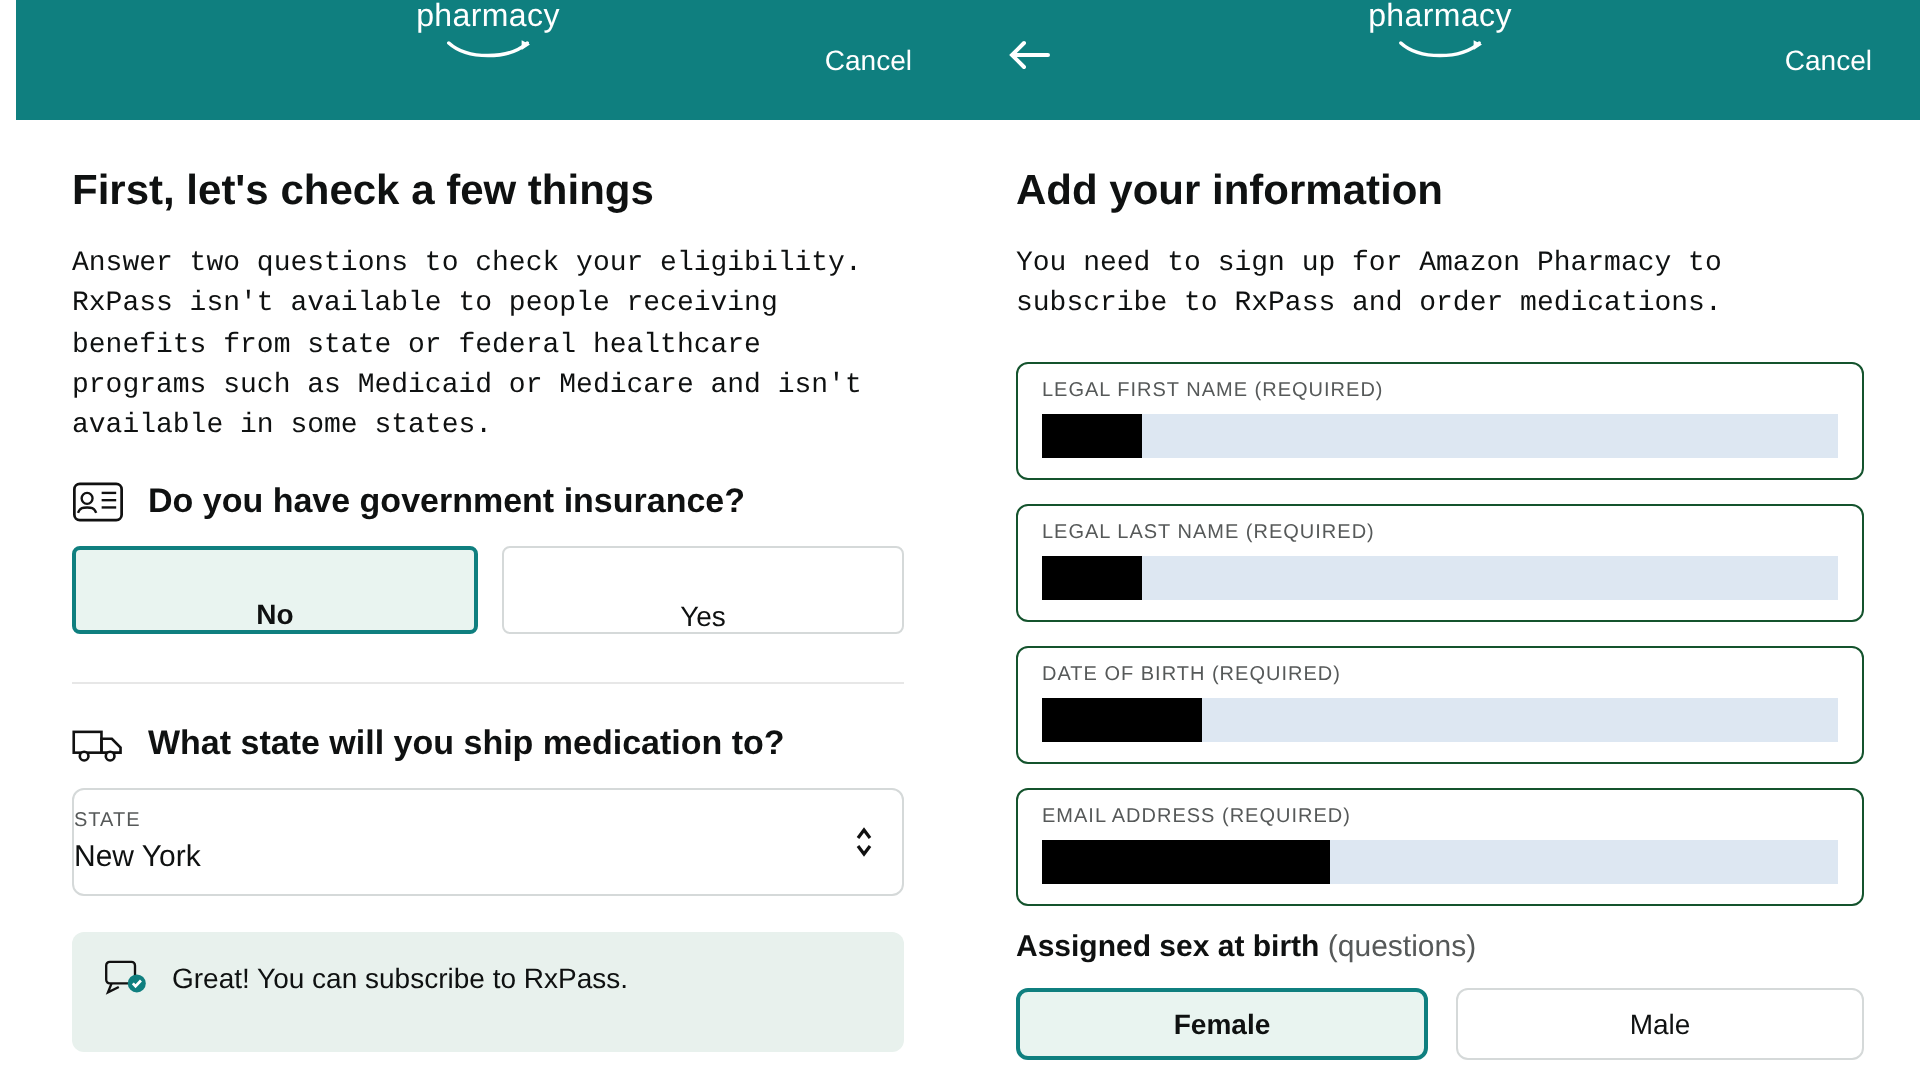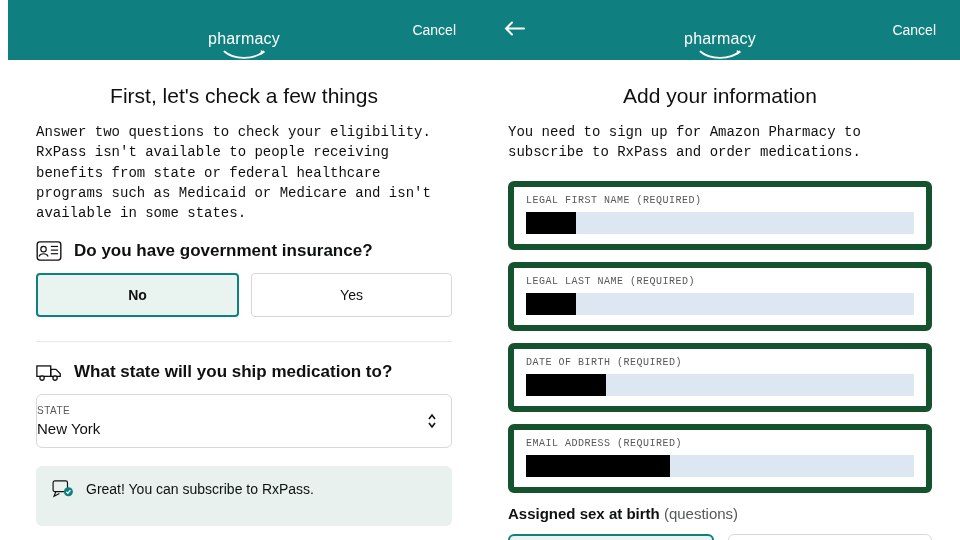--- a/index.html
+++ b/index.html
@@ -1,44 +1,44 @@
 <!DOCTYPE html>
 <html><head>
   <meta charset="utf-8">
   <style>
     * { box-sizing: border-box; margin: 0; padding: 0; }
     body { font-family: -apple-system, BlinkMacSystemFont, "Segoe UI", Arial, sans-serif; width: 960px; height: 540px; display: flex; background: #fff; color: #0f1111; }
     .panel { width: 50%; height: 100%; display: flex; flex-direction: column; overflow: hidden; }
     .panel-left { padding-left: 8px; }
-    .header { background: #0f7f7f; color: #fff; height: 60px; display: flex; align-items: flex-end; justify-content: center; position: relative; }
+    .header { background: #0f7f7f; color: #fff; height: 60px; display: flex; align-items: flex-start; justify-content: center; position: relative; }
     .header .cancel { position: absolute; right: 24px; top: 50%; transform: translateY(-50%); font-size: 14px; cursor: pointer; }
     .header .back { position: absolute; left: 24px; top: 50%; transform: translateY(-50%); cursor: pointer; font-size: 20px; }
     .logo { display: flex; flex-direction: column; align-items: center; font-size: 16px; font-weight: 400; letter-spacing: .2px; }
     .logo-smile { width: 42px; height: 10px; margin-top: 2px; }
     .content { padding: 24px 28px 12px; overflow-y: auto; flex: 1; }
     .content-right { padding: 24px 28px 12px; }
-    h1 { font-size: 21px; font-weight: 400; margin-bottom: 14px; text-align: center; }
+    h1 { font-size: 21px; font-weight: 700; margin-bottom: 14px; }
     .subtext { font-size: 14px; line-height: 1.45; margin-bottom: 18px; font-family: Liberation Mono, monospace; }
     .q-row { display: flex; align-items: center; margin-bottom: 12px; }
     .q-icon { width: 26px; height: 20px; margin-right: 12px; }
     .q-text { font-size: 17px; font-weight: 700; }
     .option-row { display: flex; gap: 12px; margin-bottom: 24px; }
-    .option-btn { flex: 1; height: 44px; border: 1px solid #d5d9d9; border-radius: 4px; background: #fff; font-size: 14px; display: flex; align-items: center; justify-content: center; cursor: pointer; }
+    .option-btn { flex: 1; height: 44px; border: 1px solid #d5d9d9; border-radius: 4px; background: #fff; font-size: 14px; display: flex; align-items: flex-end; justify-content: center; cursor: pointer; }
     .option-btn.selected { background: #e9f4f0; border: 2px solid #0f7f7f; font-weight: 600; }
     .divider { border: none; border-top: 1px solid #e7e7e7; margin: 0 0 20px 0; }
     .state-field { border: 1px solid #d5d9d9; border-radius: 6px; padding: 10px 0; position: relative; margin-bottom: 18px; }
     .state-label { font-size: 10px; letter-spacing: .5px; color: #565959; text-transform: uppercase; margin-bottom: 4px; }
     .state-value { font-size: 15px; }
     .state-chevron { position: absolute; right: 14px; top: 50%; transform: translateY(-50%); font-size: 14px; color: #333; line-height: .6; }
     .success-box { background: #e8f1ed; border-radius: 6px; padding: 14px 16px; }
     .success-row { display: flex; align-items: center; margin-bottom: 14px; text-align: center; }
     .success-icon { width: 22px; height: 18px; margin-right: 12px; }
     .success-text { font-size: 14px; }
     .continue-btn { width: 100%; height: 40px; background: #f2a845; border: none; border-radius: 6px; font-size: 14px; color: #111; cursor: pointer; }
-    .form-field { border: 6px solid #14532d; border-radius: 6px; padding: 8px 12px 10px; margin-bottom: 12px; font-family: Liberation Mono, monospace; }
+    .form-field { border: 1px solid #14532d; border-radius: 6px; padding: 8px 12px 10px; margin-bottom: 12px; }
     .form-label-sm { font-size: 10px; letter-spacing: .5px; color: #565959; margin-bottom: 6px; }
     .form-input { height: 22px; background: #dde7f2; border: none; width: 100%; display: block; }
     .redact { background: #000; height: 22px; display: inline-block; }
     .redact.w50 { width: 50px; }
     .redact.w80 { width: 80px; }
     .redact.w140 { width: 144px; }
     .sex-label { font-size: 15px; margin-bottom: 12px; }
     .sex-label .muted { font-weight: 400; color: #565959; }
     .sex-row { display: flex; gap: 14px; margin-bottom: 12px; }
     .sex-btn { flex: 1; height: 36px; border: 1px solid #d5d9d9; border-radius: 6px; background: #fff; display: flex; align-items: center; justify-content: center; font-size: 14px; cursor: pointer; }

